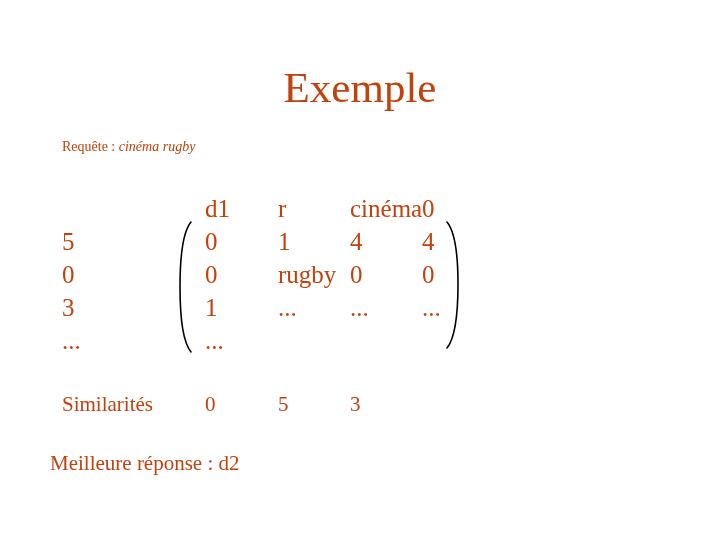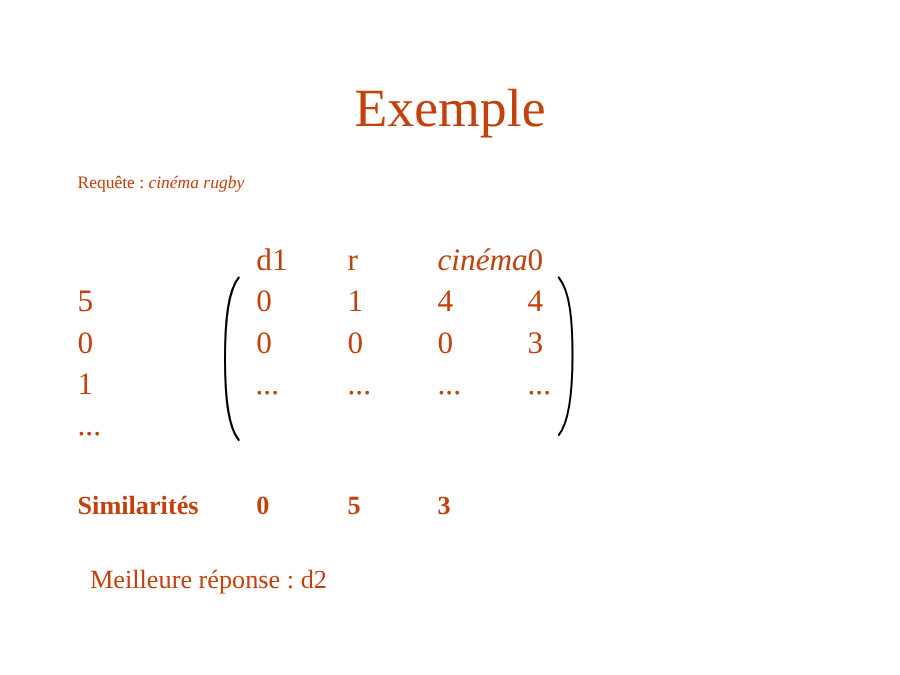--- a/index.html
+++ b/index.html
@@ -44,46 +44,44 @@
     display: grid;
     grid-template-columns: 143px 73px 72px 72px 60px;
     grid-auto-rows: 33px;
     font-size: 25px;
   }
   .matrix-grid .cell {
     line-height: 33px;
     white-space: pre;
   }
   .row-label {
-    font-style: italic;
   }
   .bracket {
     position: absolute;
     top: 220px;
   }
   .bracket.left  { left: 174px; }
   .bracket.right { left: 442px; }
   .sim-grid {
     position: absolute;
     top: 388px;
     left: 62px;
     display: grid;
     grid-template-columns: 143px 73px 72px 72px 60px;
     grid-auto-rows: 33px;
     font-size: 21px;
   }
   .sim-grid .cell {
     line-height: 33px;
     white-space: pre;
-    font-weight: bold;
   }
   .answer-line {
     position: absolute;
     top: 451px;
-    left: 72px;
+    left: 50px;
     font-size: 21px;
     line-height: 1.2;
     white-space: pre;
     text-align: center;
   }
 </style>
 </head>
 <body>
 
 <div class="slide">
@@ -102,20 +100,21 @@
     <div class="cell">0</div>
     <div class="cell">5</div>
     <div class="cell">0</div>
     <div class="cell">1</div>
 
     <div class="cell">4</div>
     <div class="cell">4</div>
     <div class="cell">0</div>
     <div class="cell">0</div>
 
+    <div class="cell row-label">rugby</div>
     <div class="cell">0</div>
     <div class="cell">0</div>
     <div class="cell">3</div>
     <div class="cell">1</div>
 
     <div class="cell row-label">...</div>
     <div class="cell">...</div>
     <div class="cell">...</div>
     <div class="cell">...</div>
     <div class="cell">...</div>

